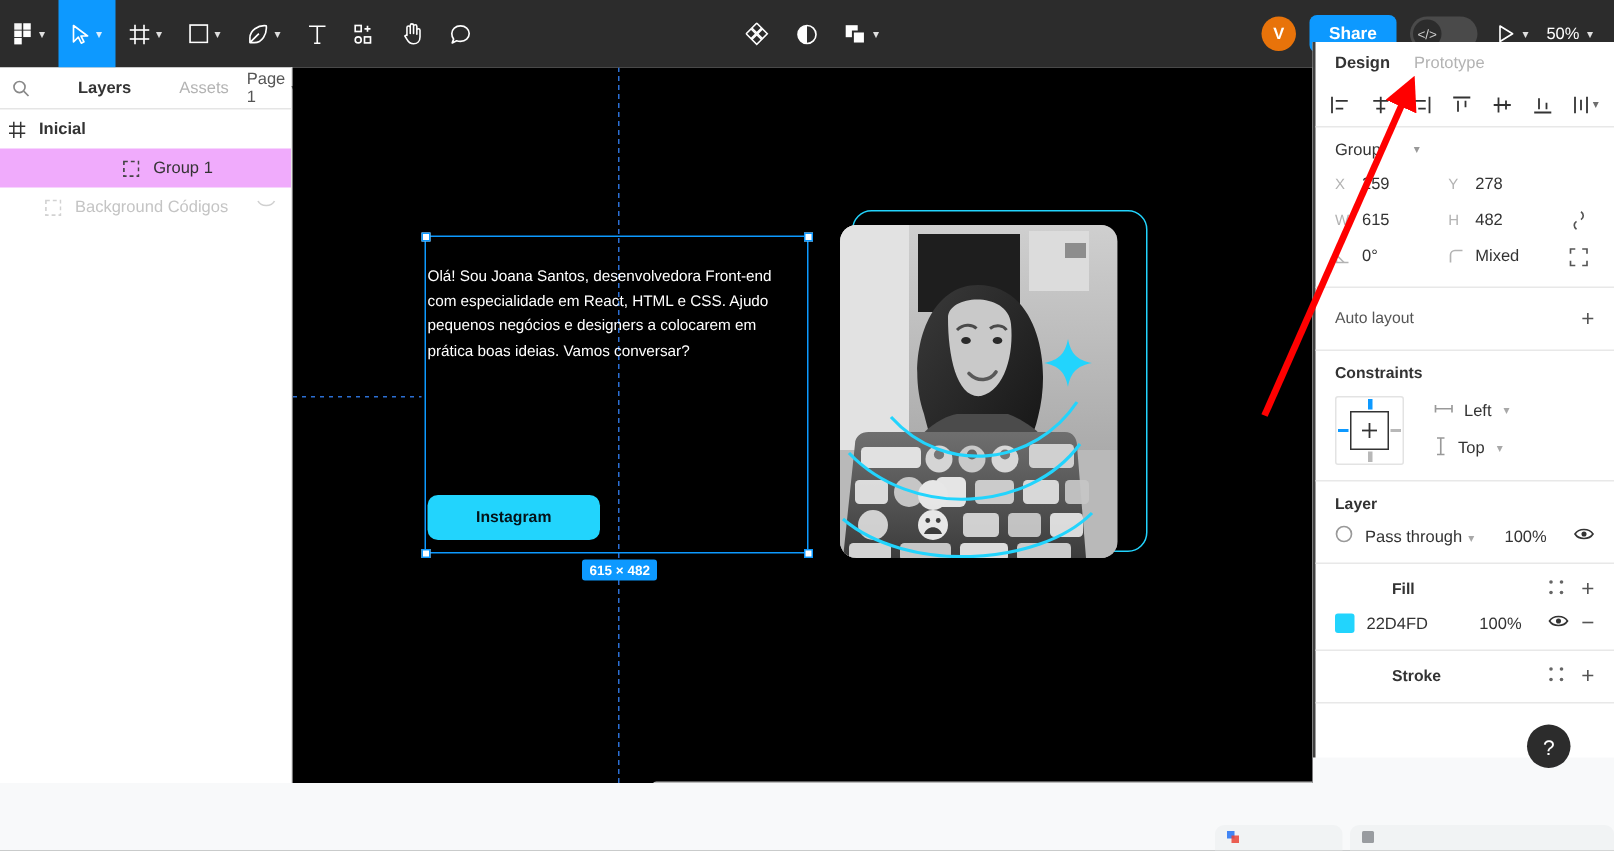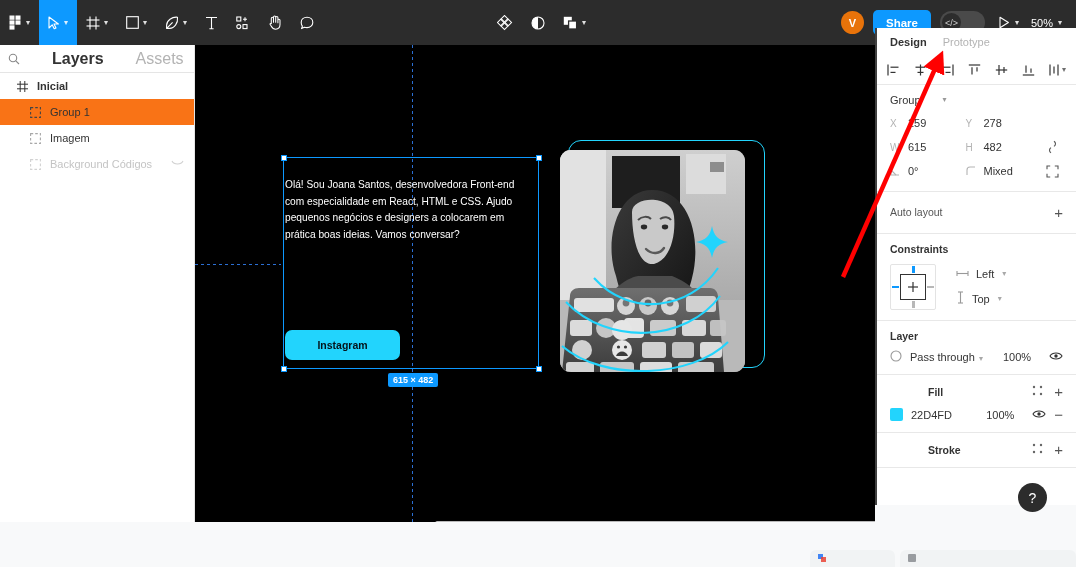--- a/index.html
+++ b/index.html
@@ -57,29 +57,29 @@
     position: absolute; left: 0; top: 45px;
     width: 195px; height: 477px;
     background: #ffffff;
     border-right: 1px solid #e5e5e5;
   }
   .lp-tabs {
     height: 28px; display: flex; align-items: center;
     padding: 0 8px; gap: 12px; border-bottom: 1px solid #e5e5e5;
   }
   .lp-search { width: 13px; height: 13px; display:flex; align-items:center; }
-  .lp-tab { font-size: 16px; color: #b3b3b3; cursor: pointer; padding-left: 20px; }
+  .lp-tab { font-size: 11px; color: #b3b3b3; cursor: pointer; padding-left: 20px; }
   .lp-tab.active { color: #333; font-weight: bold; }
   .lp-page { margin-left: auto; font-size: 11px; color: #555;
              display: flex; align-items: center; gap: 3px; cursor: pointer; }
   .layer-row {
     height: 26px; display: flex; align-items: center;
-    padding-left: 15px; font-size: 11px; color: #333; cursor: pointer;
-  }
-  .layer-row.selected { background: #f97316; }
+    padding-left: 4px; font-size: 11px; color: #333; cursor: pointer;
+  }
+  .layer-row.selected { background: #f0abfc; justify-content: center; }
   .layer-row.dim { color: #c4c4c4; }
   .layer-icon { width: 15px; display: flex; align-items: center; justify-content: center;
                 margin-right: 7px; }
   .layer-row.indent { padding-left: 28px; }
   .hidden-ico { margin-left: auto; margin-right: 10px; opacity: .45; }
 
   
   .canvas {
     position: absolute; left: 195px; top: 45px;
     width: 680px; height: 477px;
@@ -390,28 +390,20 @@
 
       <div class="layer-row indent selected">
         <span class="layer-icon">
           <svg width="11" height="11" viewBox="0 0 11 11" stroke="#444" stroke-width="1.1" stroke-dasharray="2.6 2">
             <rect x="0.6" y="0.6" width="9.8" height="9.8" fill="none"></rect>
           </svg>
         </span>
         <span>Group 1</span>
       </div>
 
-      <div class="layer-row indent">
-        <span class="layer-icon">
-          <svg width="11" height="11" viewBox="0 0 11 11" stroke="#a8a8a8" stroke-width="1.1" stroke-dasharray="2.6 2">
-            <rect x="0.6" y="0.6" width="9.8" height="9.8" fill="none"></rect>
-          </svg>
-        </span>
-        <span>Imagem</span>
-      </div>
 
       <div class="layer-row indent dim">
         <span class="layer-icon">
           <svg width="11" height="11" viewBox="0 0 11 11" stroke="#d2d2d2" stroke-width="1.1" stroke-dasharray="2.6 2">
             <rect x="0.6" y="0.6" width="9.8" height="9.8" fill="none"></rect>
           </svg>
         </span>
         <span>Background Códigos</span>
         <span class="hidden-ico">
           <svg width="13" height="9" viewBox="0 0 13 9">

